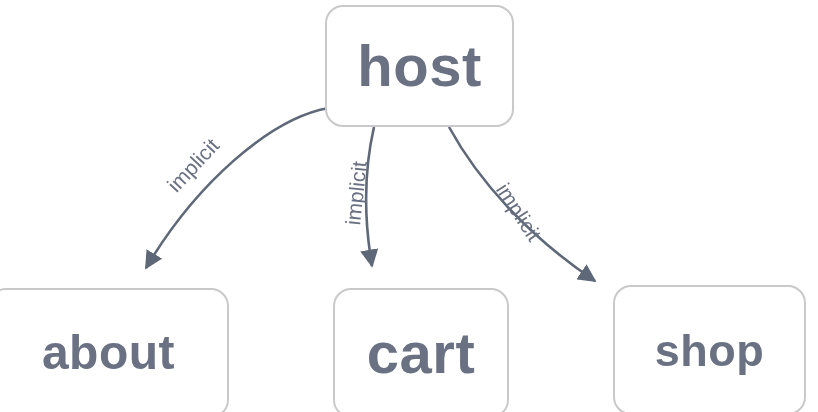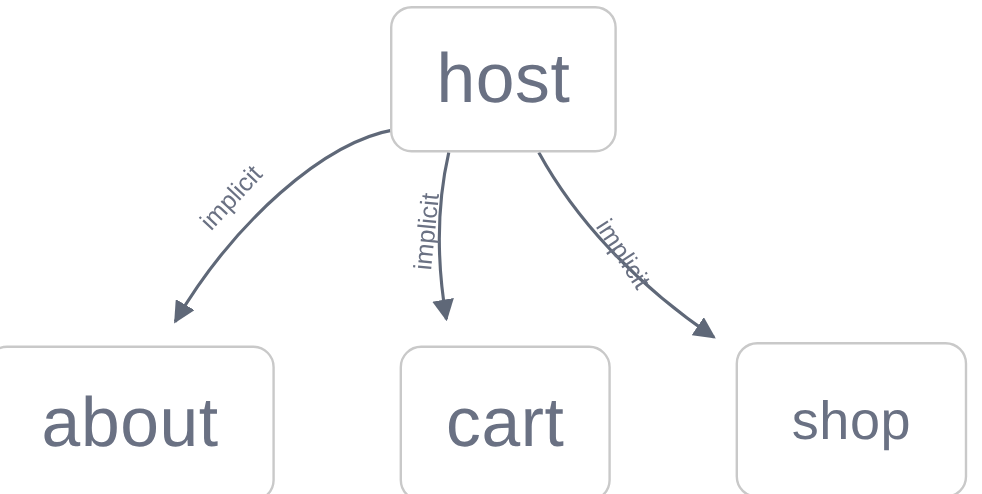--- a/index.html
+++ b/index.html
@@ -31,32 +31,32 @@
     background: #ffffff;
     border: 2px solid #c9c9c9;
     border-radius: 18px;
     display: flex;
     align-items: center;
     justify-content: center;
   }
   .node-label {
     color: #6a7183;
     font-family: "Liberation Sans", sans-serif;
-    font-weight: 400;
+    font-weight: 700;
     letter-spacing: 0.5px;
     line-height: 1;
     white-space: nowrap;
   }
   .node-host   { left: 325px; top: 5px;   width: 189px; height: 122px; }
   .node-about  { left: -12px; top: 288px; width: 241px; height: 130px; }
   .node-cart   { left: 333px; top: 288px; width: 176px; height: 130px; }
   .node-shop   { left: 613px; top: 285px; width: 193px; height: 130px; }
 
   .node-host .node-label   { font-size: 58px; }
-  .node-about .node-label  { font-size: 58px; }
+  .node-about .node-label  { font-size: 48px; }
   .node-cart .node-label   { font-size: 58px; }
   .node-shop .node-label   { font-size: 45px; }
 
   .edge-label {
     position: absolute;
     color: #6a7183;
     font-family: "Liberation Sans", sans-serif;
     font-size: 21px;
     line-height: 1;
     white-space: nowrap;

